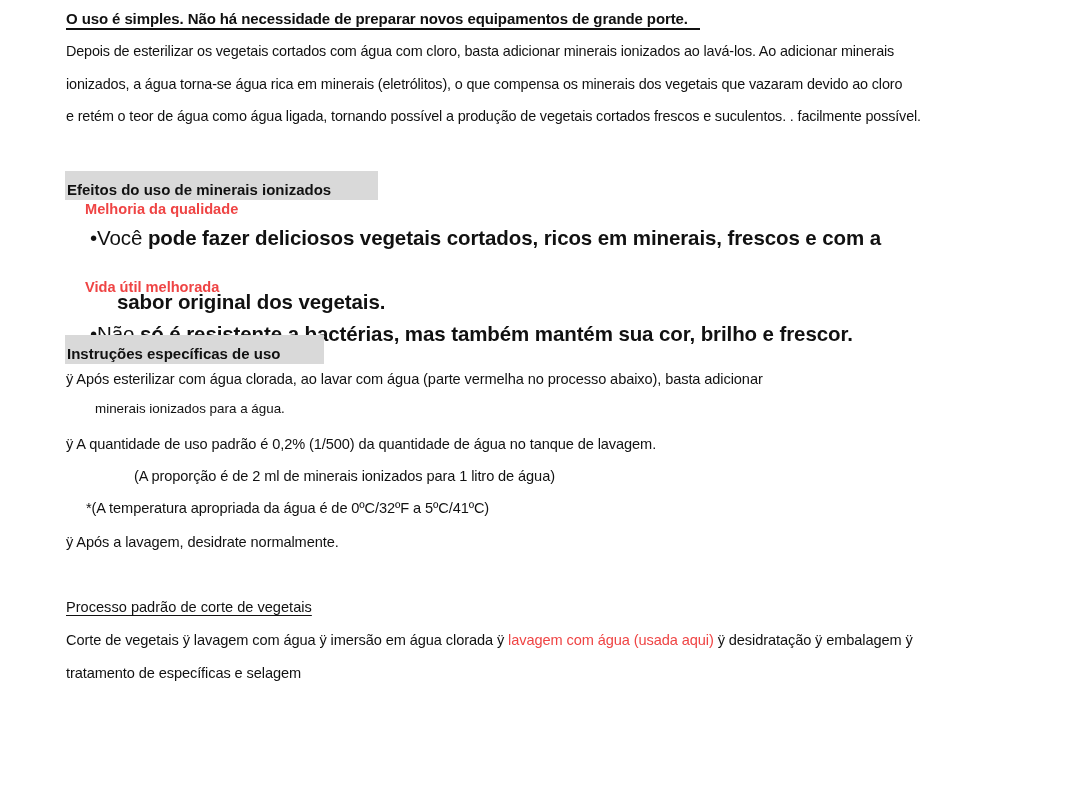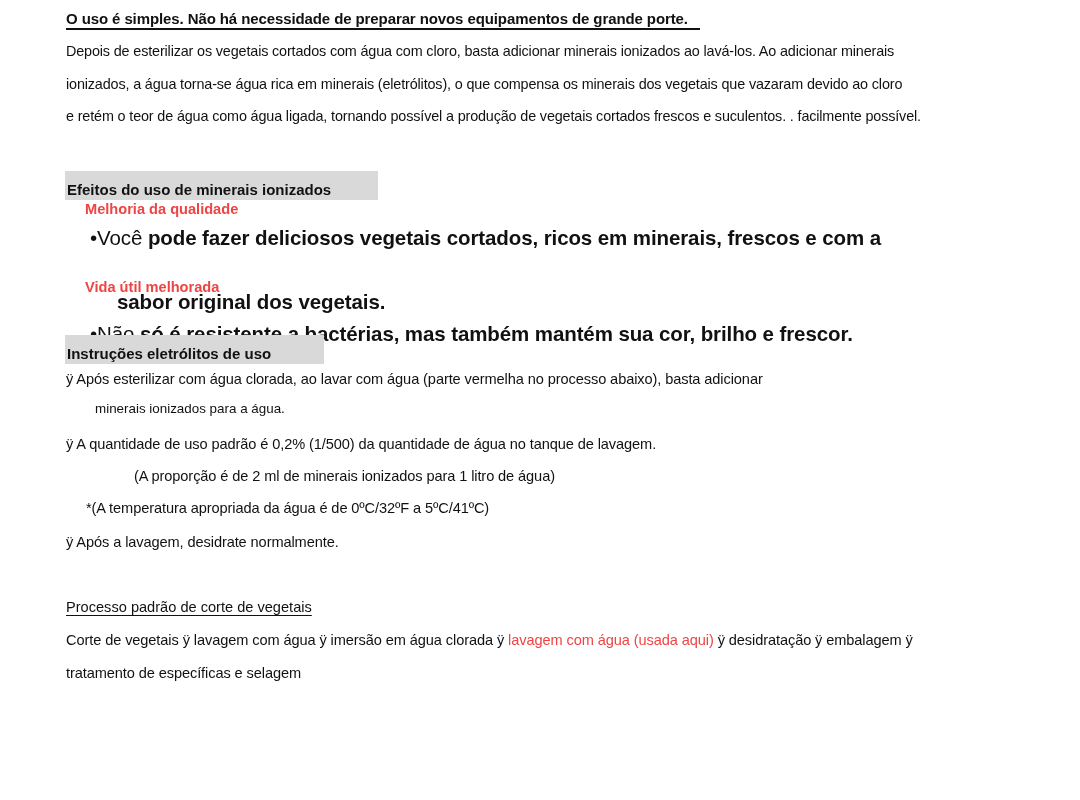--- a/index.html
+++ b/index.html
@@ -36,21 +36,21 @@
   <div class="abs bullet" style="left:90px; top:226px;">
     <span class="lead">•Você</span><span> pode fazer deliciosos vegetais cortados, ricos em minerais, frescos e com a</span>
   </div>
   <div class="abs bullet" style="left:117px; top:254px;margin-top:36px;">sabor original dos vegetais.</div>
 
   <div class="abs sub red" style="left:85px; top:279px;text-align:right;">Vida útil melhorada</div>
   <div class="abs bullet" style="left:90px; top:304px;margin-top:18px;">
     <span class="lead">•Não</span><span> só é resistente a bactérias, mas também mantém sua cor, brilho e frescor.</span>
   </div>
 
-  <div class="abs band" style="left:65px; top:335px; width:257px;">Instruções eletrólitos de uso</div>
+  <div class="abs band" style="left:65px; top:335px; width:257px;">Instruções específicas de uso</div>
 
   <div class="abs body14" style="left:66px; top:371px;">ÿ Após esterilizar com água clorada, ao lavar com água (parte vermelha no processo abaixo), basta adicionar</div>
   <div class="abs body13" style="left:95px; top:401px;">minerais ionizados para a água.</div>
   <div class="abs body14" style="left:66px; top:436px;">ÿ A quantidade de uso padrão é 0,2% (1/500) da quantidade de água no tanque de lavagem.</div>
   <div class="abs body14" style="left:86px; top:468px;margin-left:48px;">(A proporção é de 2 ml de minerais ionizados para 1 litro de água)</div>
   <div class="abs body14" style="left:86px; top:500px;text-align:right;">*(A temperatura apropriada da água é de 0ºC/32ºF a 5ºC/41ºC)</div>
   <div class="abs body14" style="left:66px; top:534px;">ÿ Após a lavagem, desidrate normalmente.</div>
 
   <div class="abs process-title" style="left:66px; top:599px;">Processo padrão de corte de vegetais</div>
   <div class="abs body14" style="left:66px; top:632px;">

